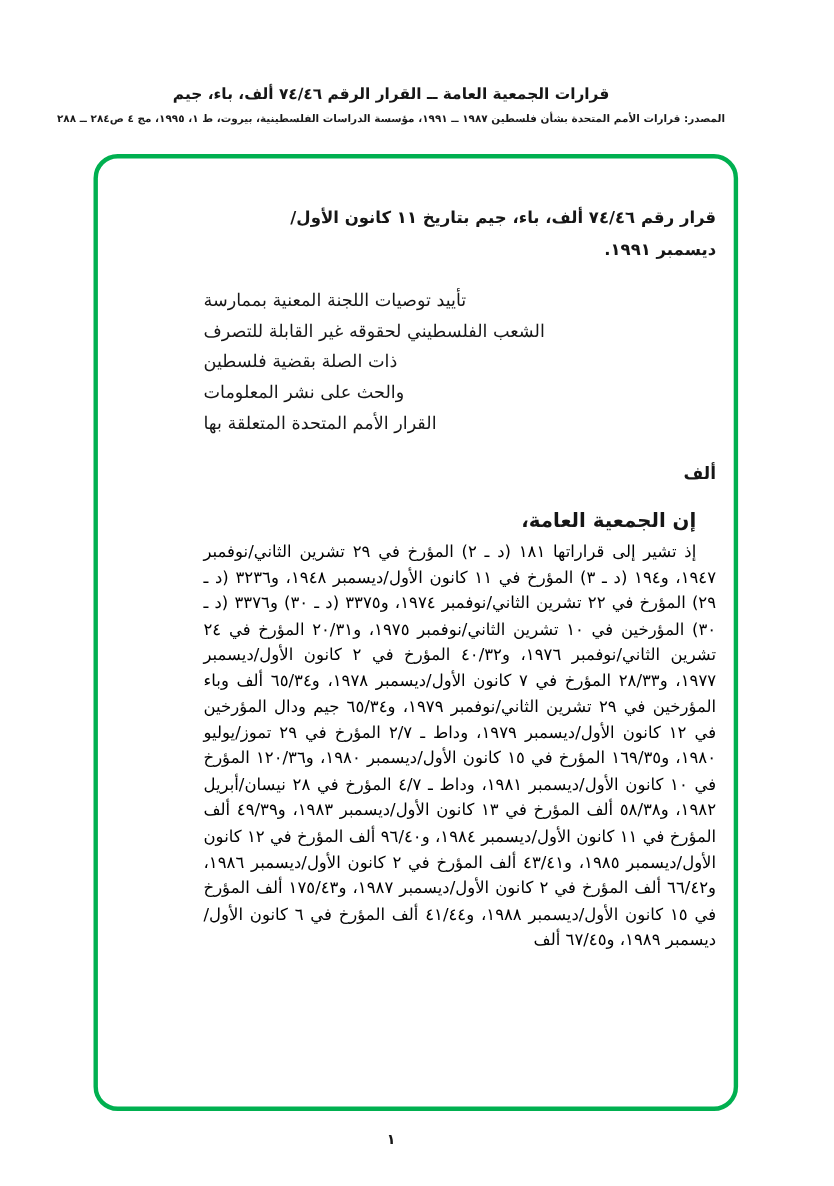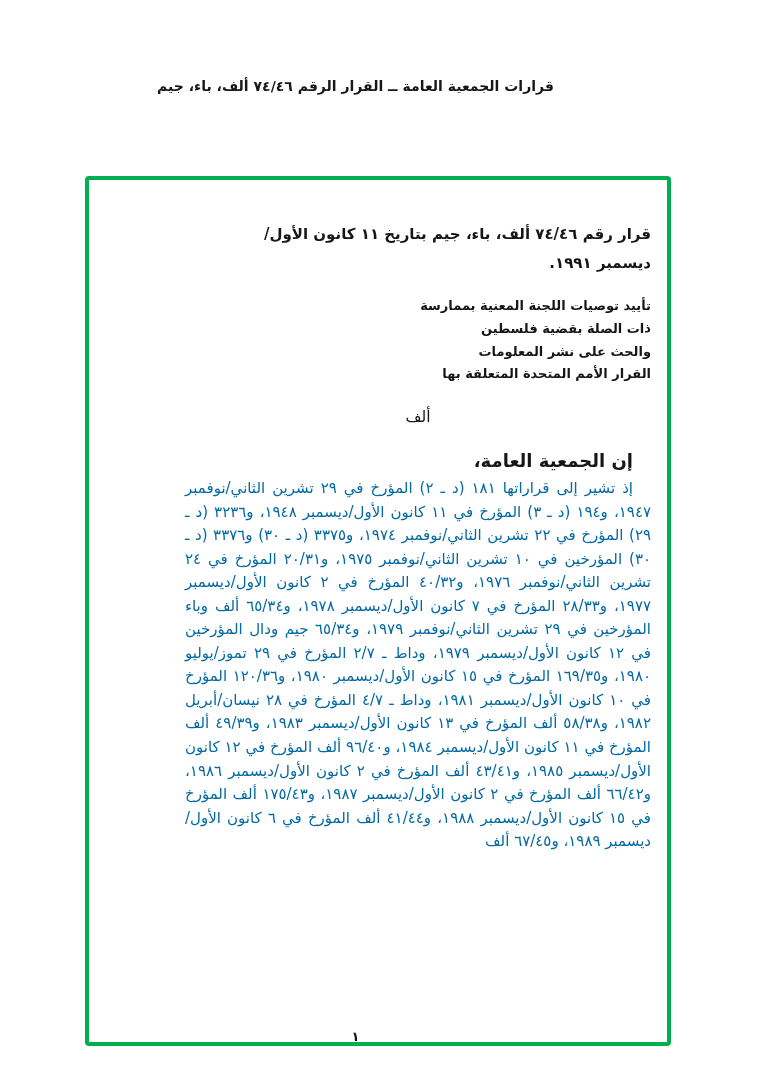--- a/index.html
+++ b/index.html
@@ -16,90 +16,90 @@
   .doc-title { font-size: 14px; font-weight: bold; letter-spacing: 0; }
   .doc-source { font-size: 9.5px; font-weight: bold; margin-top: 9px; color: #1a1a1a; }
 
   .green-box {
     position: absolute;
     left: 85px;
     top: 140px;
     width: 586px;
     height: 870px;
     border: 4px solid #d946ef;
-    border-radius: 4px;
+    border-radius: 22px;
     background: #ffffff;
-    margin-top: 36px;
   }
   .content {
     direction: rtl;
     padding: 40px 16px 0 96px;
     text-align: right;
   }
   .res-title {
     font-size: 15px;
     font-weight: bold;
     line-height: 1.9;
     width: 420px;
     text-align: right;
     margin-bottom: 18px;
   }
   .subtitle {
-    text-align: right;
-    font-weight: bold;
-    font-size: 13px;
+    text-align: left;
+    font-weight: normal;
+    font-size: 16px;
     line-height: 1.75;
     margin-bottom: 6px;
   }
   .subtitle-line { display: block; }
   .section-label {
-    text-align: center;
-    font-weight: normal;
+    font-weight: bold;
     font-size: 15.5px;
     margin: 22px 0 24px;
   }
   .opening {
     font-weight: bold;
     font-size: 18px;
     text-indent: 18px;
     margin-bottom: 6px;
   }
   .body-text {
     font-size: 15px;
     line-height: 1.57;
     text-align: justify;
     text-indent: 18px;
-    color: #0369a1;
+    color: #000000;
   }
   .page-number {
     position: absolute;
     bottom: 34px;
     left: 0;
     width: 100%;
     text-align: center;
     font-size: 13px;
     font-weight: bold;
   }
 </style>
 </head>
 <body>
 
 <div class="page">
 
   <div class="doc-header">
     <div class="doc-title">قرارات الجمعية العامة ــ القرار الرقم ٧٤/٤٦ ألف، باء، جيم</div>
+    <div class="doc-source">المصدر: قرارات الأمم المتحدة بشأن فلسطين ١٩٨٧ ــ ١٩٩١، مؤسسة الدراسات الفلسطينية، بيروت، ط ١، ١٩٩٥، مج ٤ ص٢٨٤ ــ ٢٨٨</div>
   </div>
 
   <div class="green-box" style="border-color: rgb(0, 176, 80);">
     <div class="content">
 
       <p class="res-title">قرار رقم ٧٤/٤٦ ألف، باء، جيم بتاريخ ١١ كانون الأول/ ديسمبر ١٩٩١.</p>
 
       <div class="subtitle">
         <span class="subtitle-line">تأييد توصيات اللجنة المعنية بممارسة</span>
+        <span class="subtitle-line">الشعب الفلسطيني لحقوقه غير القابلة للتصرف</span>
         <span class="subtitle-line">ذات الصلة بقضية فلسطين</span>
         <span class="subtitle-line">والحث على نشر المعلومات</span>
         <span class="subtitle-line">القرار الأمم المتحدة المتعلقة بها</span>
       </div>
 
       <div class="section-label">ألف</div>
 
       <p class="opening">إن الجمعية العامة،</p>
 
       <p class="body-text">إذ تشير إلى قراراتها ١٨١ (د ـ ٢) المؤرخ في ٢٩ تشرين الثاني/نوفمبر ١٩٤٧، و١٩٤ (د ـ ٣) المؤرخ في ١١ كانون الأول/ديسمبر ١٩٤٨، و٣٢٣٦ (د ـ ٢٩) المؤرخ في ٢٢ تشرين الثاني/نوفمبر ١٩٧٤، و٣٣٧٥ (د ـ ٣٠) و٣٣٧٦ (د ـ ٣٠) المؤرخين في ١٠ تشرين الثاني/نوفمبر ١٩٧٥، و٢٠/٣١ المؤرخ في ٢٤ تشرين الثاني/نوفمبر ١٩٧٦، و٤٠/٣٢ المؤرخ في ٢ كانون الأول/ديسمبر ١٩٧٧، و٢٨/٣٣ المؤرخ في ٧ كانون الأول/ديسمبر ١٩٧٨، و٦٥/٣٤ ألف وباء المؤرخين في ٢٩ تشرين الثاني/نوفمبر ١٩٧٩، و٦٥/٣٤ جيم ودال المؤرخين في ١٢ كانون الأول/ديسمبر ١٩٧٩، وداط ـ ٢/٧ المؤرخ في ٢٩ تموز/يوليو ١٩٨٠، و١٦٩/٣٥ المؤرخ في ١٥ كانون الأول/ديسمبر ١٩٨٠، و١٢٠/٣٦ المؤرخ في ١٠ كانون الأول/ديسمبر ١٩٨١، وداط ـ ٤/٧ المؤرخ في ٢٨ نيسان/أبريل ١٩٨٢، و٥٨/٣٨ ألف المؤرخ في ١٣ كانون الأول/ديسمبر ١٩٨٣، و٤٩/٣٩ ألف المؤرخ في ١١ كانون الأول/ديسمبر ١٩٨٤، و٩٦/٤٠ ألف المؤرخ في ١٢ كانون الأول/ديسمبر ١٩٨٥، و٤٣/٤١ ألف المؤرخ في ٢ كانون الأول/ديسمبر ١٩٨٦، و٦٦/٤٢ ألف المؤرخ في ٢ كانون الأول/ديسمبر ١٩٨٧، و١٧٥/٤٣ ألف المؤرخ في ١٥ كانون الأول/ديسمبر ١٩٨٨، و٤١/٤٤ ألف المؤرخ في ٦ كانون الأول/ديسمبر ١٩٨٩، و٦٧/٤٥ ألف</p>

